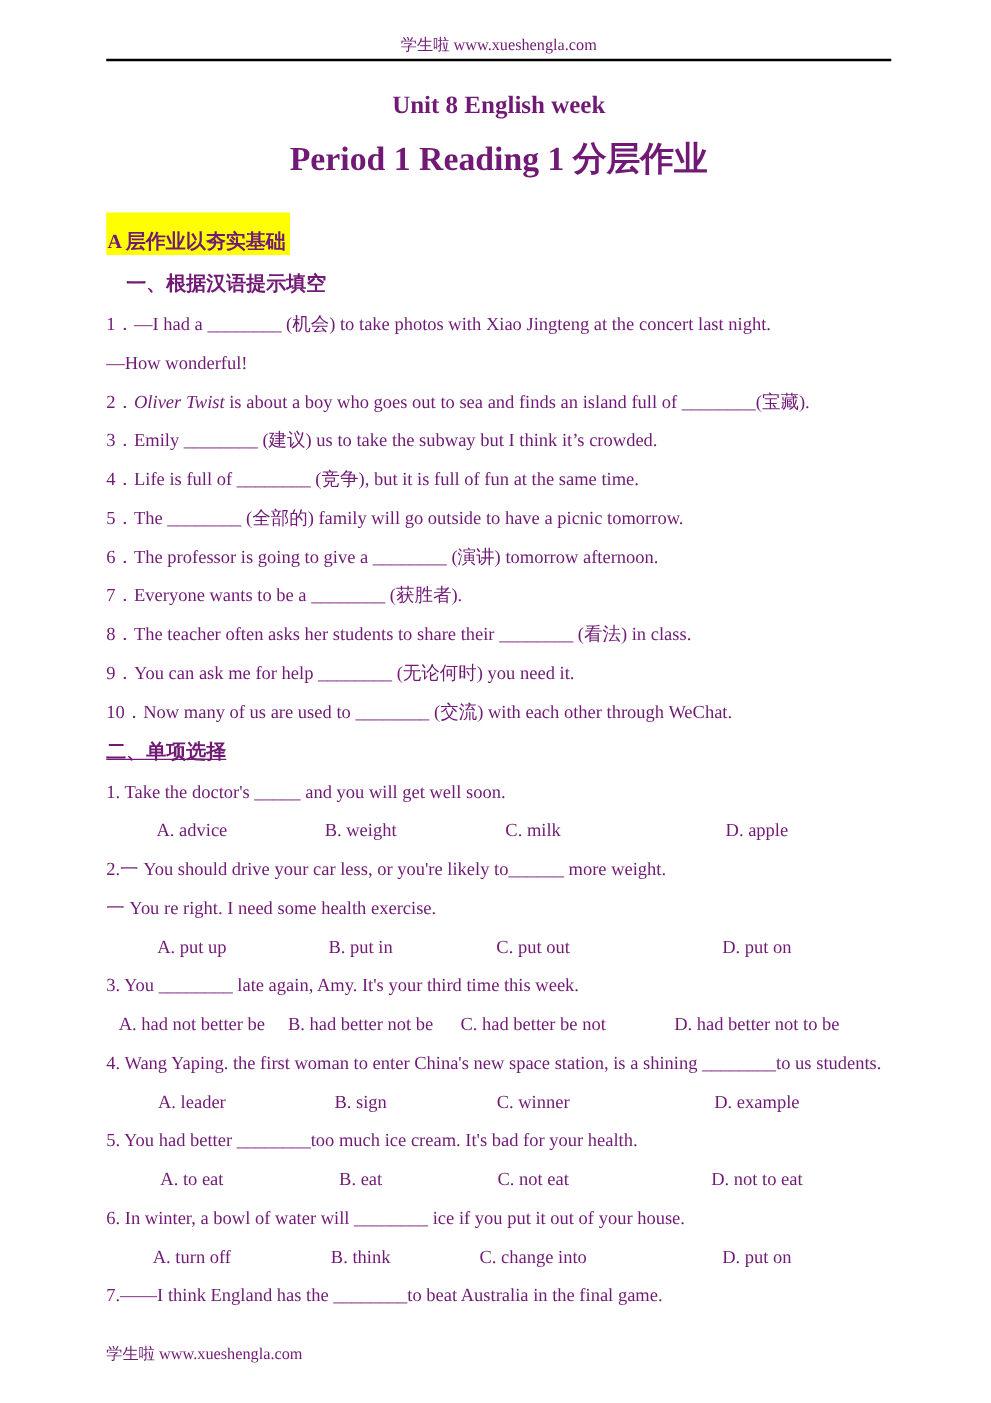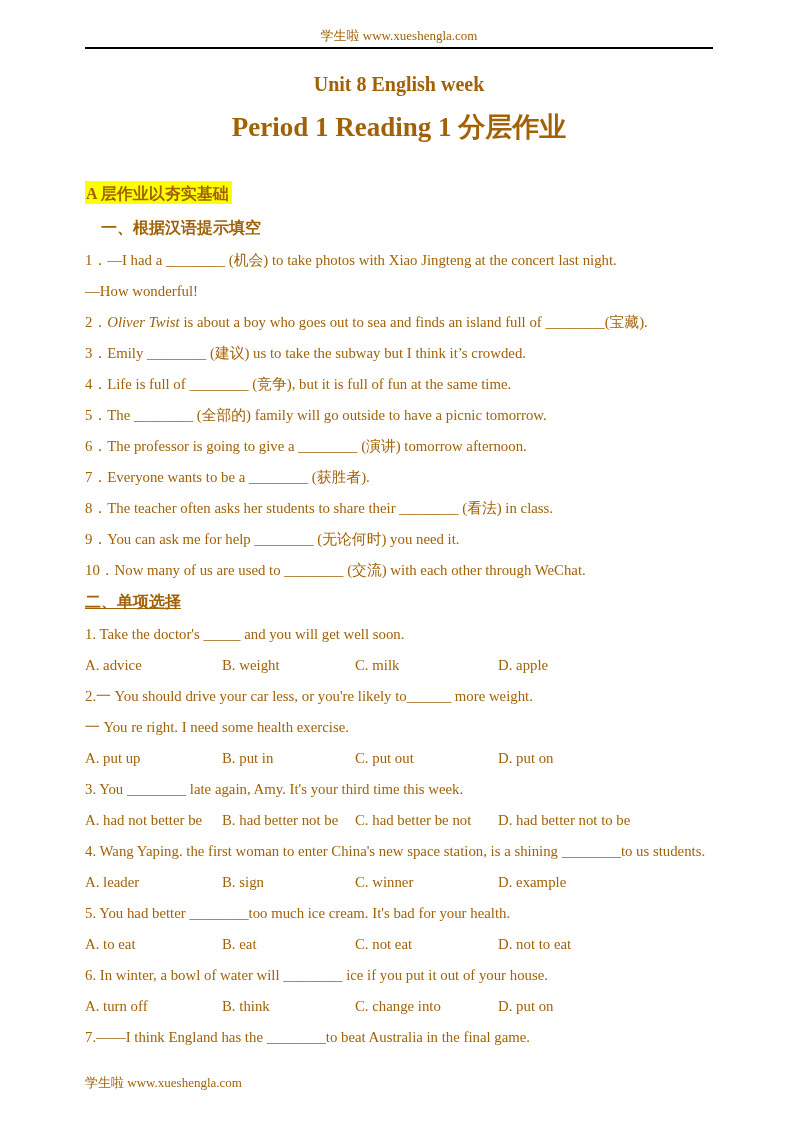--- a/index.html
+++ b/index.html
@@ -9,21 +9,21 @@
   }
   .page {
     position: relative;
     width: 793px;
     height: 1122px;
     margin: 0 auto;
     background: #ffffff;
     box-sizing: border-box;
     padding: 0 80px 0 85px;
     font-family: "Liberation Serif", "DejaVu Serif", serif;
-    color: #a16207;
+    color: #701a75;
     overflow: hidden;
   }
   .header {
     padding-top: 28px;
     text-align: center;
     font-size: 13px;
     line-height: 15px;
   }
   .header-rule {
     border: none;
@@ -45,41 +45,42 @@
     line-height: 23px;
   }
   .hl-row {
     margin: 44px 0 0 0;
     line-height: 22px;
   }
   .hl {
     background: #ffff00;
     font-weight: bold;
     font-size: 16px;
-    padding: 4px 3px 2px 1px;
+    padding: 15px 3px 2px 1px;
   }
   .part-heading {
     font-size: 16px;
     font-weight: bold;
     line-height: 19px;
   }
   .part1-heading { margin: 13px 0 14px 16px; }
   .part2-heading { margin: 8px 0 14px 0; text-decoration: underline; }
   .line {
     margin: 0 0 12.5px 0;
     font-size: 14.8px;
     line-height: 18.5px;
   }
   .it { font-style: italic; }
   .options {
     display: grid;
     grid-template-columns: 137px 133px 143px 1fr;
     margin: 0 0 12.5px 0;
     font-size: 14.8px;
     line-height: 18.5px;
+    text-align: center;
   }
   .opt { white-space: nowrap; }
   .footer {
     position: absolute;
     left: 85px;
     bottom: 32px;
     font-size: 13px;
     line-height: 15px;
   }
 </style>

